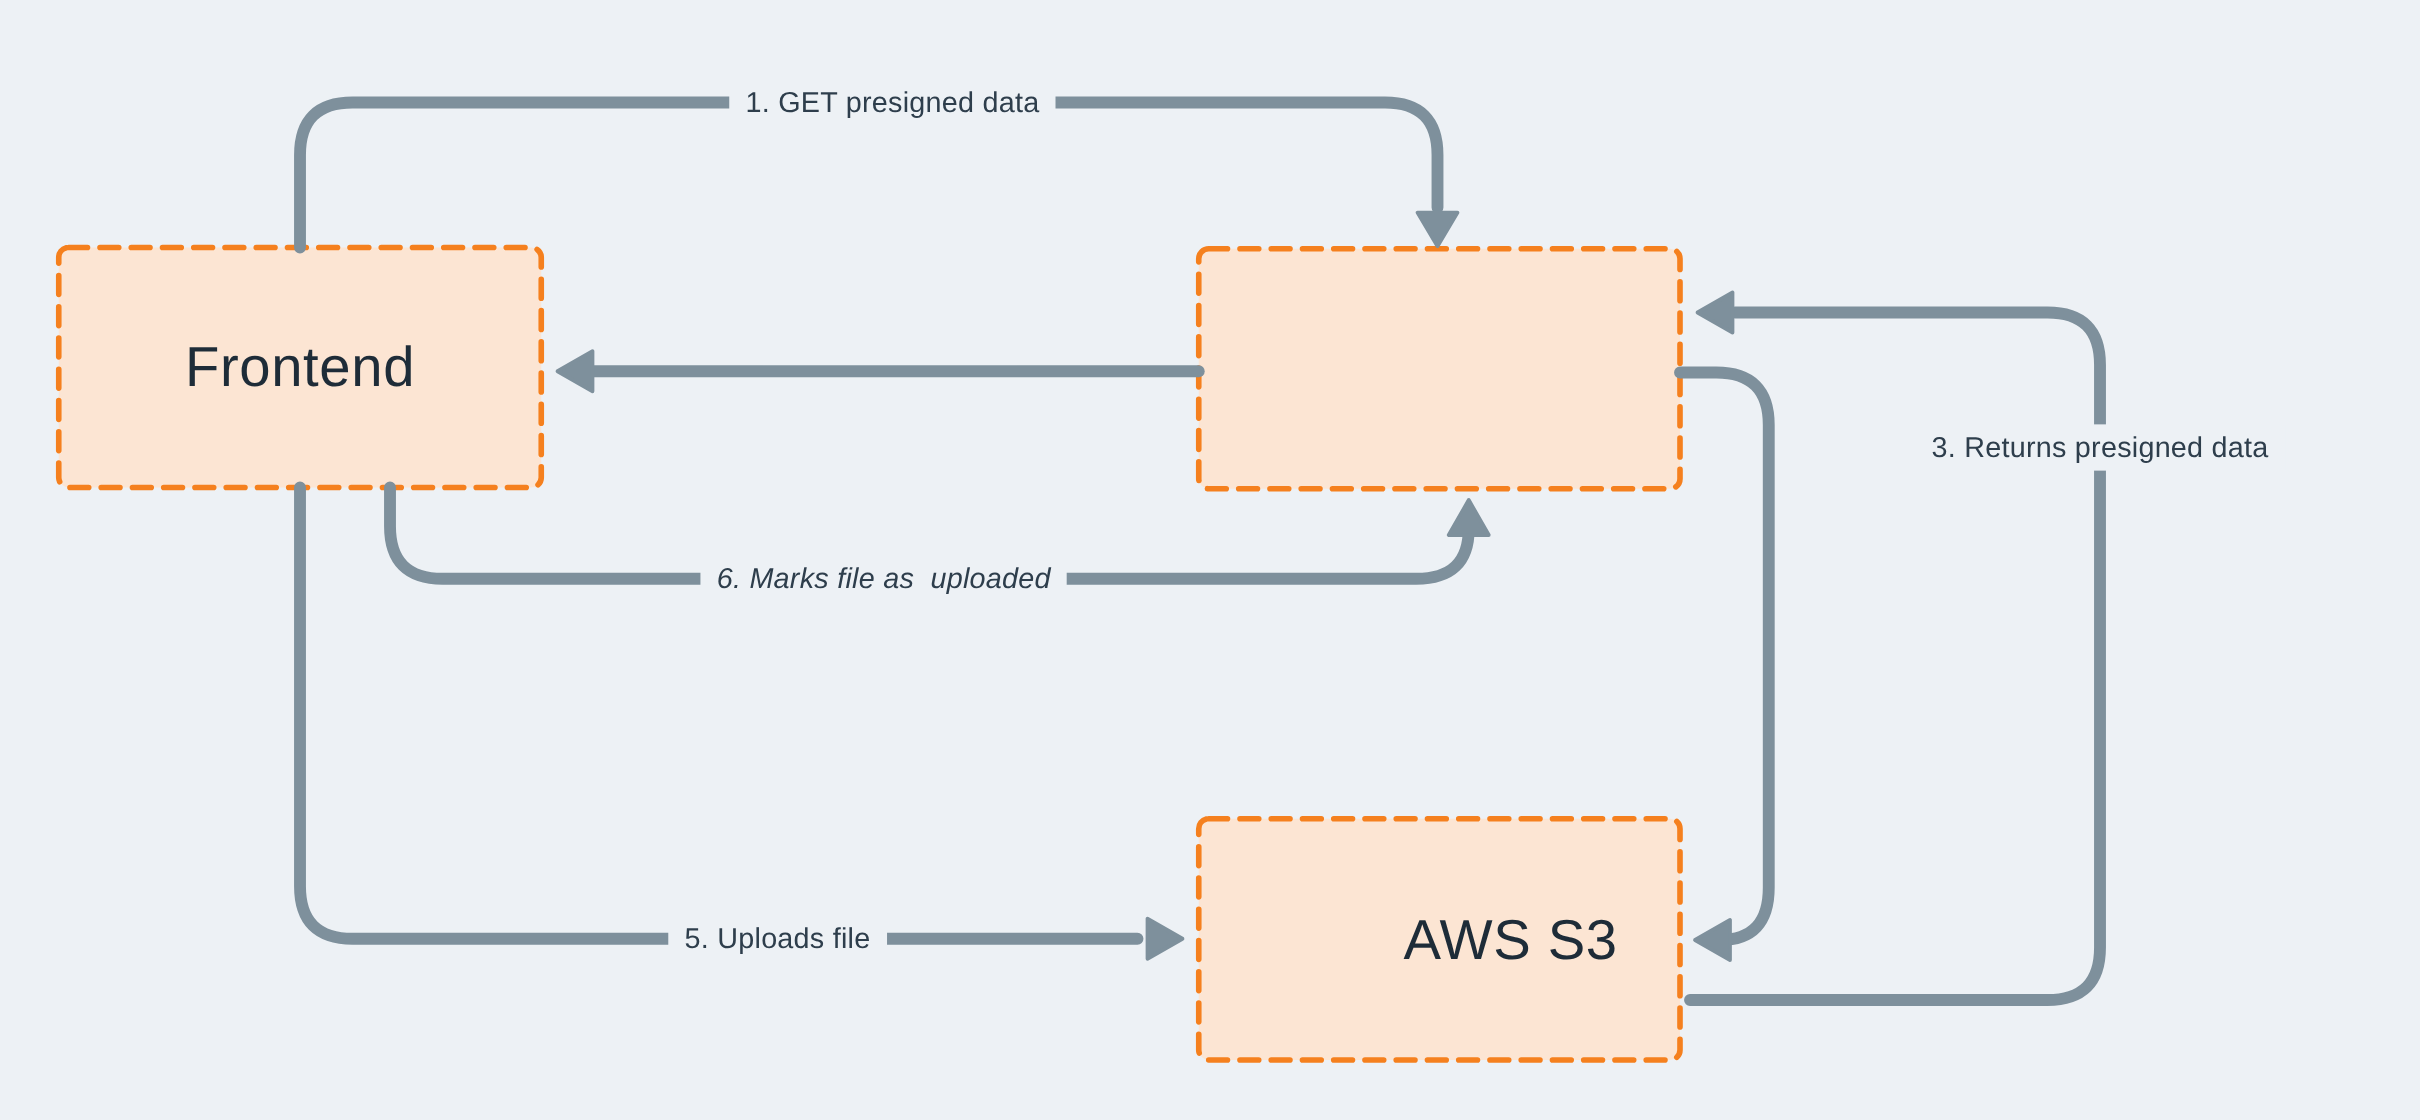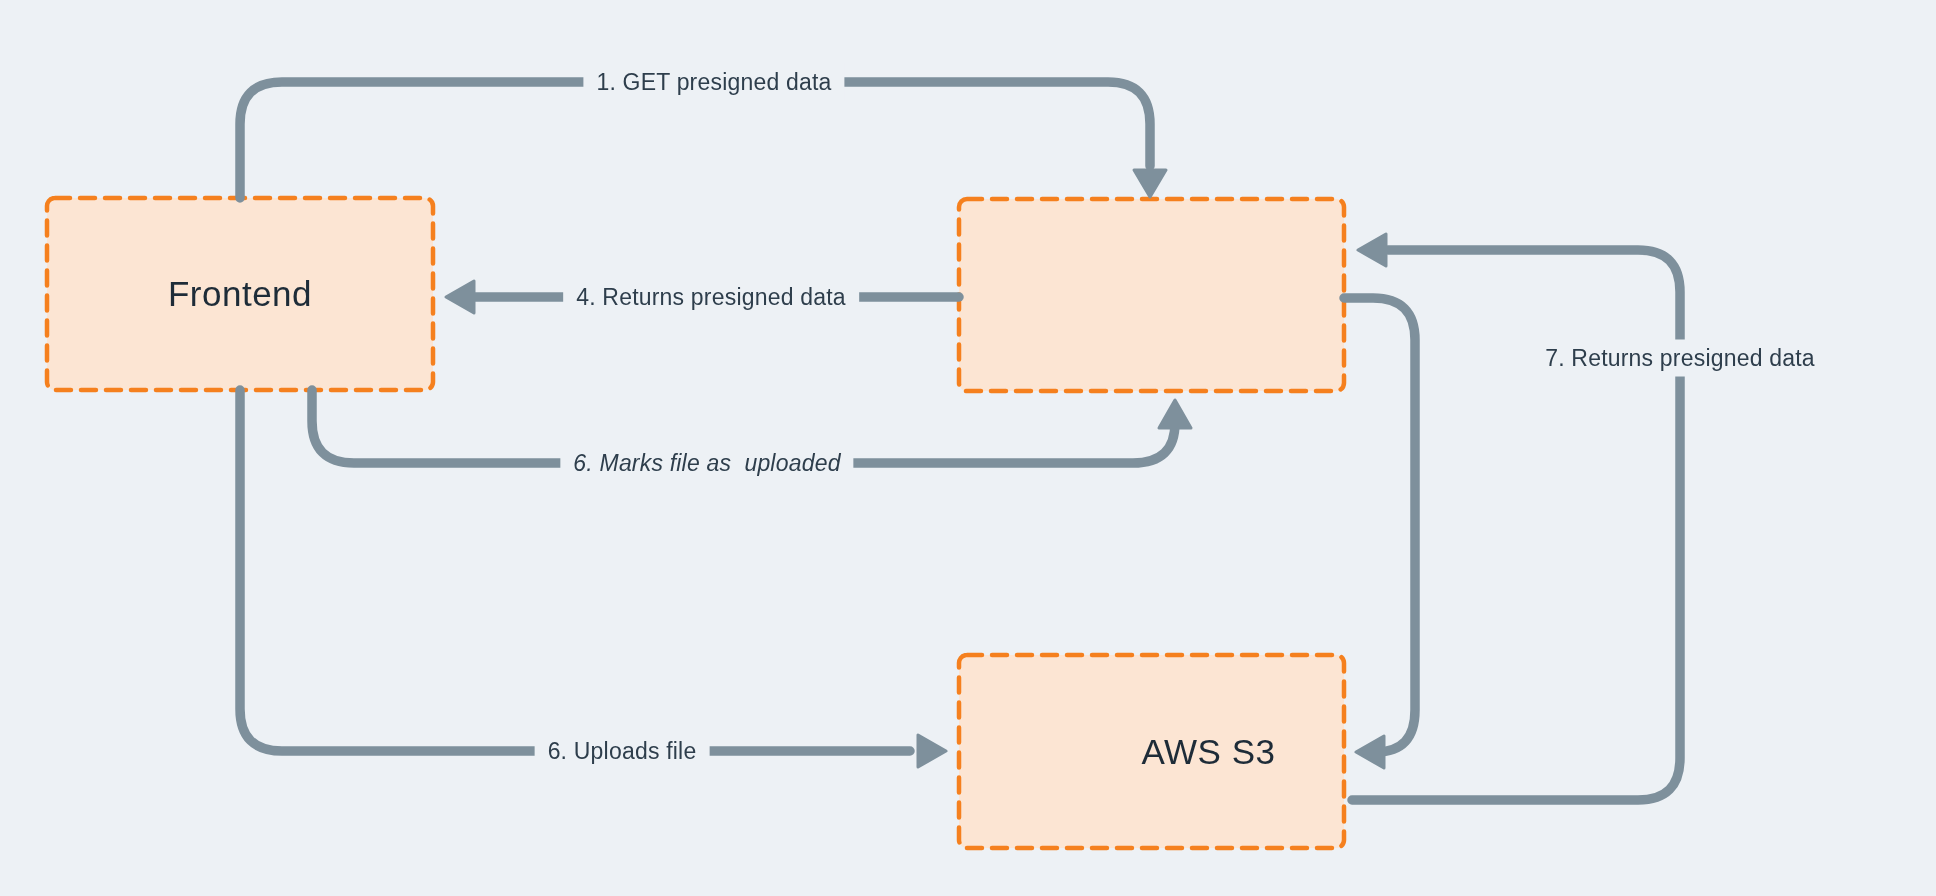--- a/index.html
+++ b/index.html
@@ -47,21 +47,21 @@
     stroke: var(--arrow, #7e909c);
     stroke-width: 3;
     stroke-linejoin: round;
   }
   
   .node-label {
     position: absolute;
     display: flex;
     align-items: center;
     justify-content: center;
-    font-size: 35px;
+    font-size: 45px;
     color: var(--text-dark, #1e2c38);
     letter-spacing: 0.5px;
     pointer-events: none;
   }
   .lbl-frontend { left: 47px;  top: 198px; width: 386px; height: 192px; }
   .lbl-django   { left: 959px; top: 199px; width: 385px; height: 192px; }
   .lbl-aws-s3   { left: 1016px; top: 655px; width: 385px; height: 193px; }
 
   .edge-chip {
     position: absolute;
@@ -108,18 +108,17 @@
     <polygon class="arrow-head" points="1356,752 1384,736 1384,768"></polygon>
 
     <path class="edge-path" d="M 1352 800 H 1638 Q 1680 800 1680 758 V 292 Q 1680 250 1638 250 H 1388"></path>
     <polygon class="arrow-head" points="1358,250 1386,234 1386,266"></polygon>
   </svg>
 
   <div class="node-label lbl-frontend">Frontend</div>
   <div class="node-label lbl-aws-s3">AWS S3</div>
 
   <div class="edge-chip chip-e1">1. GET presigned data</div>
-  <div class="edge-chip chip-e4">4. Returns presigned data</div>
   <div class="edge-chip chip-e6">6. Marks file as  uploaded</div>
-  <div class="edge-chip chip-e3">7. Returns presigned data</div>
-  <div class="edge-chip chip-e5">6. Uploads file</div>
+  <div class="edge-chip chip-e3">3. Returns presigned data</div>
+  <div class="edge-chip chip-e5">5. Uploads file</div>
 
 </div>
 
 </body></html>

